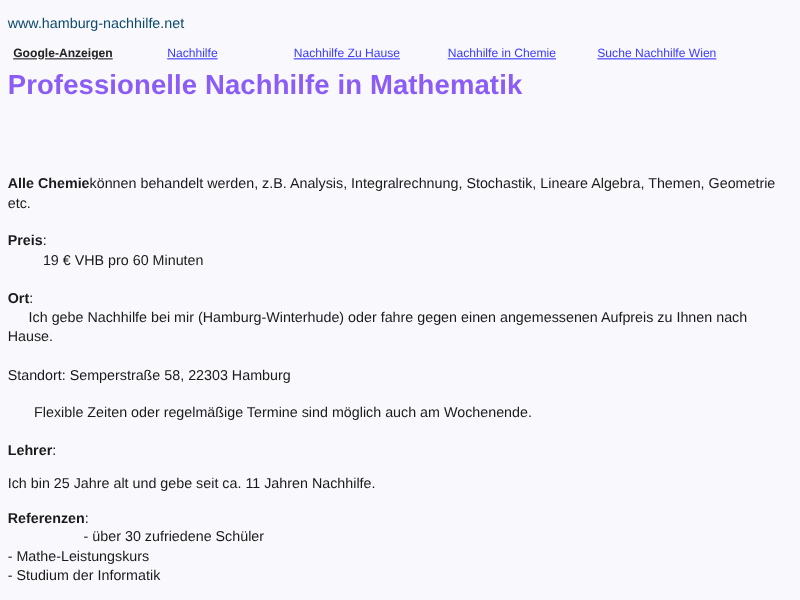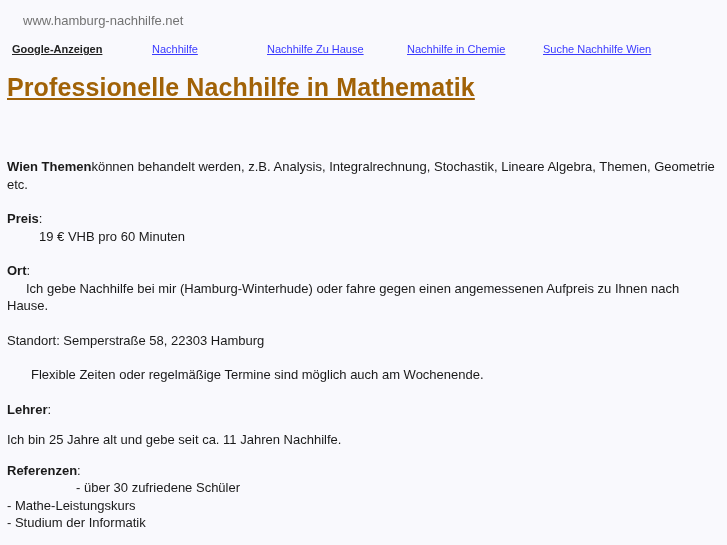--- a/index.html
+++ b/index.html
@@ -11,24 +11,24 @@
       overflow: hidden;
     }
     body {
       font-family: "Liberation Sans", sans-serif;
       color: #111;
       font-size: 13px;
       position: relative;
     }
     .site-url {
       position: absolute;
-      left: 23px;
+      left: 7px;
       top: 13px;
       font-size: 13px;
-      color: #737373;
+      color: #0c4a6e;
     }
     .ad-bar {
       position: absolute;
       top: 43px;
       left: 0;
       width: 682px;
       height: 16px;
       font-size: 11px;
     }
     .ad-bar .ad-label {
@@ -39,27 +39,26 @@
       text-decoration: underline;
     }
     .ad-bar a {
       position: absolute;
       color: #3a3aff;
       text-decoration: underline;
     }
     h1 {
       position: absolute;
       left: 7px;
-      top: 73px;
+      top: 63px;
       margin: 0;
       font-size: 25px;
       font-weight: bold;
-      color: #a16207;
+      color: #8b5cf6;
       letter-spacing: 0.1px;
-      text-decoration: underline;
     }
     .content {
       position: absolute;
       left: 7px;
       top: 158px;
       width: 715px;
       font-size: 13px;
       line-height: 17.5px;
       color: #1a1a1a;
     }
@@ -82,21 +81,21 @@
   <span class="ad-label">Google-Anzeigen</span>
   <a href="#" style="left:152px;text-align:right;">Nachhilfe</a>
   <a href="#" style="left:267px;">Nachhilfe Zu Hause</a>
   <a href="#" style="left:407px;">Nachhilfe in Chemie</a>
   <a href="#" style="left:543px;">Suche Nachhilfe Wien</a>
 </div>
 
 <h1>Professionelle Nachhilfe in Mathematik</h1>
 
 <div class="content">
-  <p><span class="b">Wien Themen</span><span>können behandelt werden, z.B. Analysis, Integralrechnung, Stochastik, Lineare Algebra, Themen, Geometrie etc.</span></p>
+  <p><span class="b">Alle Chemie</span><span>können behandelt werden, z.B. Analysis, Integralrechnung, Stochastik, Lineare Algebra, Themen, Geometrie etc.</span></p>
   <div class="gap"></div>
   <p><span class="b">Preis</span><span>:</span></p>
   <p class="indent1">19 € VHB pro 60 Minuten</p>
   <div class="gap"></div>
   <p><span class="b">Ort</span><span>:</span></p>
   <p><span style="display:inline-block;width:19px;"></span><span>Ich gebe Nachhilfe bei mir (Hamburg-Winterhude) oder fahre gegen einen angemessenen Aufpreis zu Ihnen nach Hause.</span></p>
   <div class="gap"></div>
   <p>Standort: Semperstraße 58, 22303 Hamburg</p>
   <div class="gap"></div>
   <p class="indent3">Flexible Zeiten oder regelmäßige Termine sind möglich auch am Wochenende.</p>

